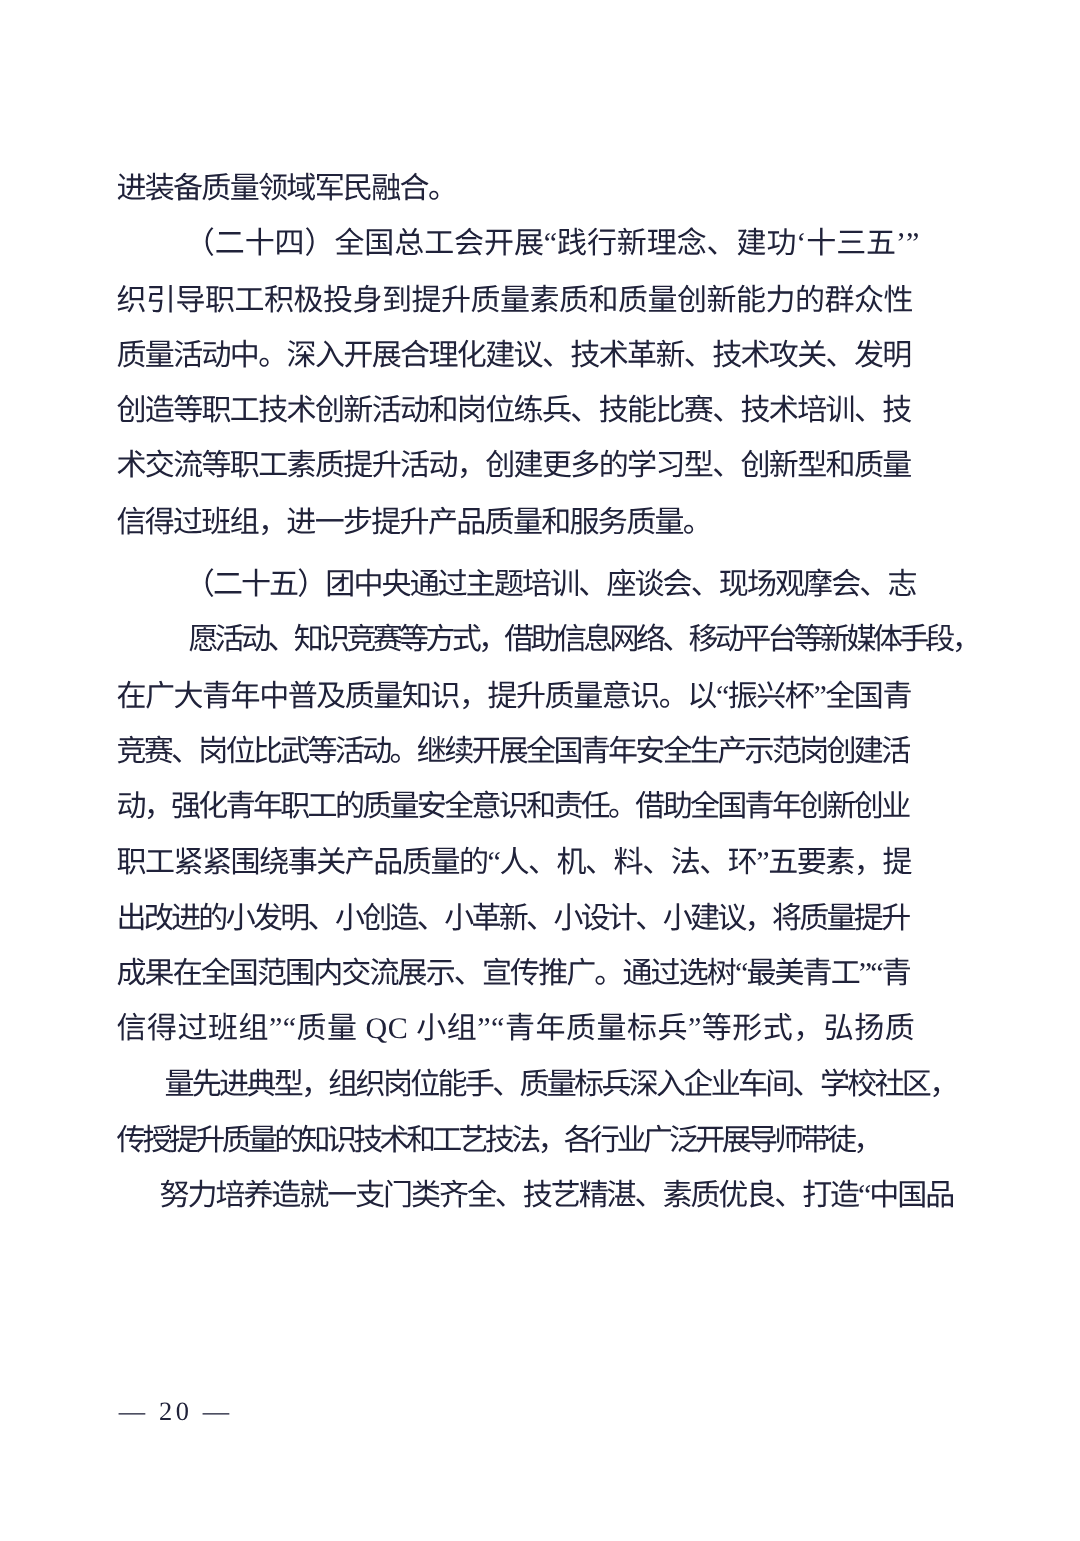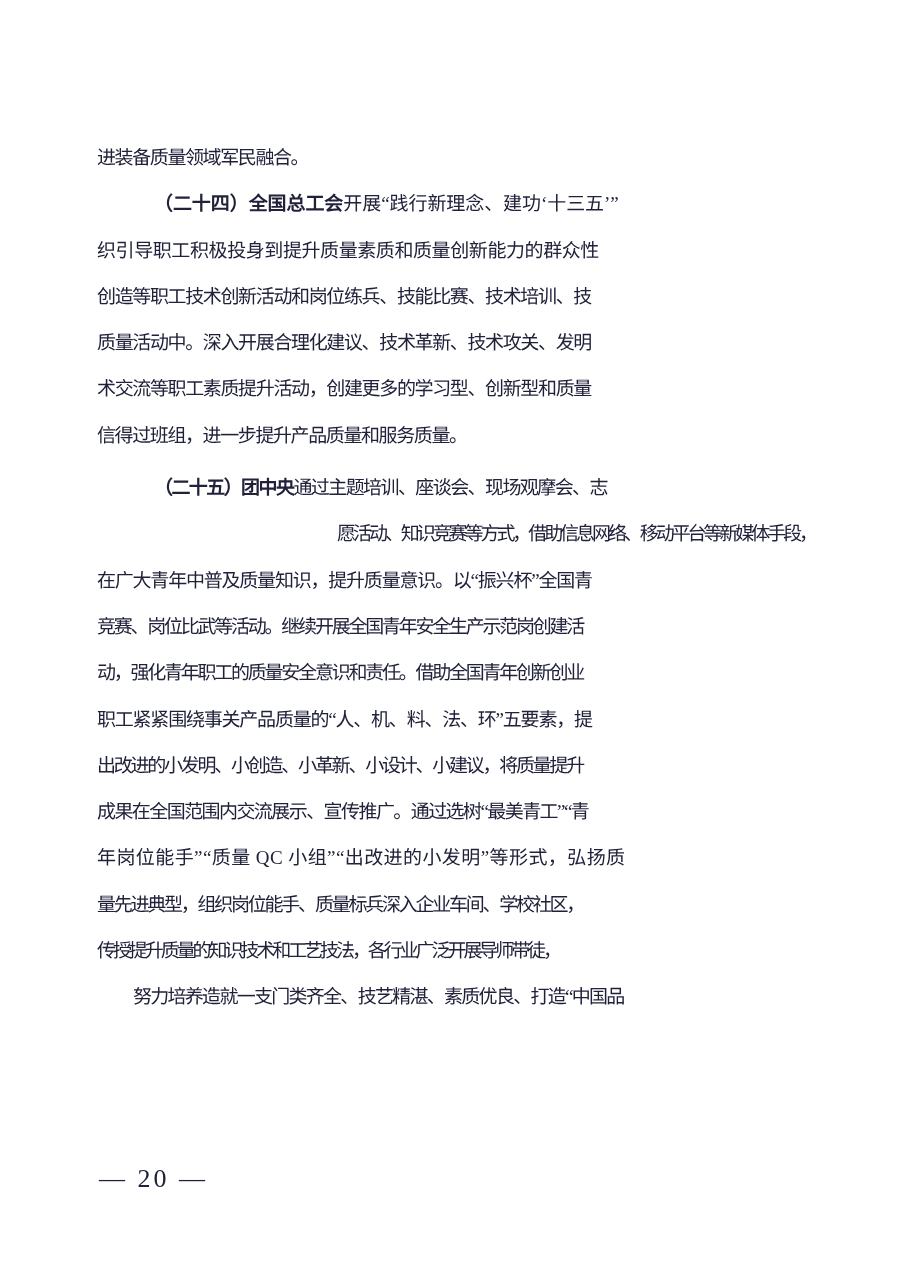--- a/index.html
+++ b/index.html
@@ -16,67 +16,67 @@
     font-family: "Liberation Serif", "DejaVu Serif", serif;
     color: #20223a;
   }
   .body-text {
     position: absolute;
     left: 97px;
     top: 135px;
     width: 718px;
   }
   .line {
-    font-size: 19px;
+    font-size: 25px;
     line-height: 46.3px;
     height: 46.3px;
     white-space: nowrap;
     letter-spacing: -1.4px;
   }
   .line.indent {
     padding-left: 57px;
   }
   .line-inner {
     display: inline-block;
     white-space: nowrap;
   }
   .bold {
-    font-weight: 700;
+    font-weight: 400;
   }
   .footer {
     position: absolute;
     left: 99px;
     top: 1163px;
-    font-size: 26px;
+    font-size: 22px;
     line-height: 1.2;
     letter-spacing: 3px;
     color: #20223a;
   }
 </style>
 </head>
 <body>
 
 <div class="page">
   <div class="body-text">
       <div class="line"><span class="line-inner"><span>进装备质量领域军民融合。</span></span></div>
       <div class="line indent" style="letter-spacing: -0.07px;"><span class="line-inner"><span class="bold">（二十四）全国总工会</span><span>开展“践行新理念、建功‘十三五’”</span></span></div>
       <div class="line" style="letter-spacing: -0.41px;"><span class="line-inner"><span>织引导职工积极投身到提升质量素质和质量创新能力的群众性</span></span></div>
+      <div class="line" style="letter-spacing: -1.36px;"><span class="line-inner"><span>质量活动中。深入开展合理化建议、技术革新、技术攻关、发明</span></span></div>
       <div class="line" style="letter-spacing: -1.36px;"><span class="line-inner"><span>创造等职工技术创新活动和岗位练兵、技能比赛、技术培训、技</span></span></div>
-      <div class="line" style="letter-spacing: -1.36px;"><span class="line-inner"><span>质量活动中。深入开展合理化建议、技术革新、技术攻关、发明</span></span></div>
       <div class="line" style="letter-spacing: -1.36px;"><span class="line-inner"><span>术交流等职工素质提升活动，创建更多的学习型、创新型和质量</span></span></div>
       <div class="line"><span class="line-inner"><span>信得过班组，进一步提升产品质量和服务质量。</span></span></div>
       <div class="line indent" style="margin-top: 6px; letter-spacing: -1.58px;"><span class="line-inner"><span class="bold">（二十五）团中央</span><span>通过主题培训、座谈会、现场观摩会、志</span></span></div>
       <div class="line" style="letter-spacing: -3.07px; text-align: right;"><span class="line-inner"><span>愿活动、知识竞赛等方式，借助信息网络、移动平台等新媒体手段，</span></span></div>
       <div class="line" style="letter-spacing: -1.21px;"><span class="line-inner"><span>在广大青年中普及质量知识，提升质量意识。以“振兴杯”全国青</span></span></div>
       <div class="line" style="letter-spacing: -2.24px;"><span class="line-inner"><span>竞赛、岗位比武等活动。继续开展全国青年安全生产示范岗创建活</span></span></div>
       <div class="line" style="letter-spacing: -2.24px;"><span class="line-inner"><span>动，强化青年职工的质量安全意识和责任。借助全国青年创新创业</span></span></div>
       <div class="line" style="letter-spacing: -1.21px;"><span class="line-inner"><span>职工紧紧围绕事关产品质量的“人、机、料、法、环”五要素，提</span></span></div>
       <div class="line" style="letter-spacing: -2.24px;"><span class="line-inner"><span>出改进的小发明、小创造、小革新、小设计、小建议，将质量提升</span></span></div>
       <div class="line" style="letter-spacing: -1.57px;"><span class="line-inner"><span>成果在全国范围内交流展示、宣传推广。通过选树“最美青工”“青</span></span></div>
-      <div class="line" style="letter-spacing: 0.42px;"><span class="line-inner"><span>年岗位能手”“质量 QC 小组”“出改进的小发明”等形式，弘扬质</span></span></div>
-      <div class="line" style="letter-spacing: -2.24px;"><span class="line-inner"><span>量先进典型，组织岗位能手、质量标兵深入企业车间、学校社区，</span></span></div>
+      <div class="line" style="letter-spacing: 0.42px;"><span class="line-inner"><span>信得过班组”“质量 QC 小组”“青年质量标兵”等形式，弘扬质</span></span></div>
+      <div class="line" style="letter-spacing: -2.24px; margin-left: 40px;"><span class="line-inner"><span>量先进典型，组织岗位能手、质量标兵深入企业车间、学校社区，</span></span></div>
       <div class="line" style="letter-spacing: -3.07px;"><span class="line-inner"><span>传授提升质量的知识技术和工艺技法，各行业广泛开展导师带徒，</span></span></div>
       <div class="line" style="letter-spacing: -1.72px; margin-left: 36px;"><span class="line-inner"><span>努力培养造就一支门类齐全、技艺精湛、素质优良、打造“中国品</span></span></div>
     </div>
   <div class="footer">
     <span>— 20 —</span>
   </div>
 </div>
 
 </body></html>

